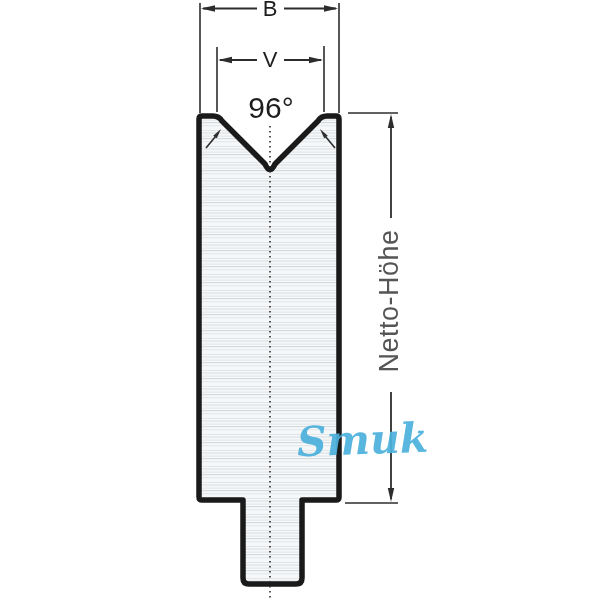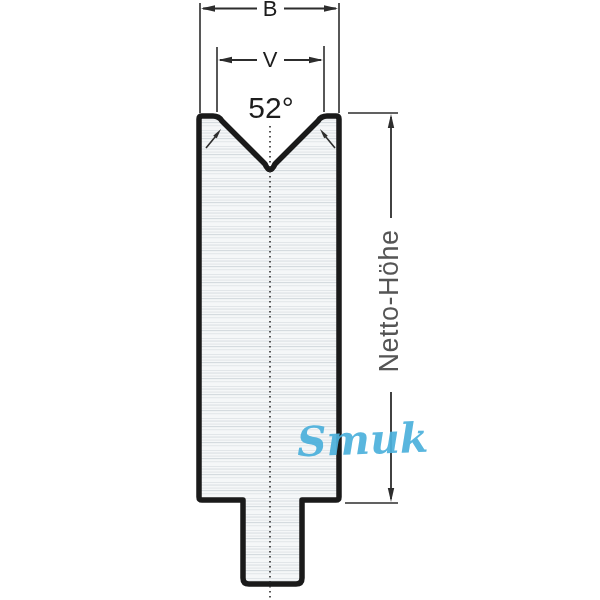--- a/index.html
+++ b/index.html
@@ -83,18 +83,18 @@
       <line class="dim-thin" x1="345" y1="503" x2="398" y2="503"></line>
       <line class="dim" x1="391" y1="117" x2="391" y2="218"></line>
       <line class="dim" x1="391" y1="392" x2="391" y2="499"></line>
       <polygon class="arrow" points="391,114 387.8,128 394.2,128"></polygon>
       <polygon class="arrow" points="391,502 387.8,488 394.2,488"></polygon>
     </g>
   </svg>
 
   <div class="lbl lbl-b">B</div>
   <div class="lbl lbl-v">V</div>
-  <div class="lbl lbl-angle">52°</div>
+  <div class="lbl lbl-angle">96°</div>
   <div class="lbl lbl-height">Netto-Höhe</div>
 
   <div class="wm2">Smuk</div>
 
 </div>
 
 </body></html>

